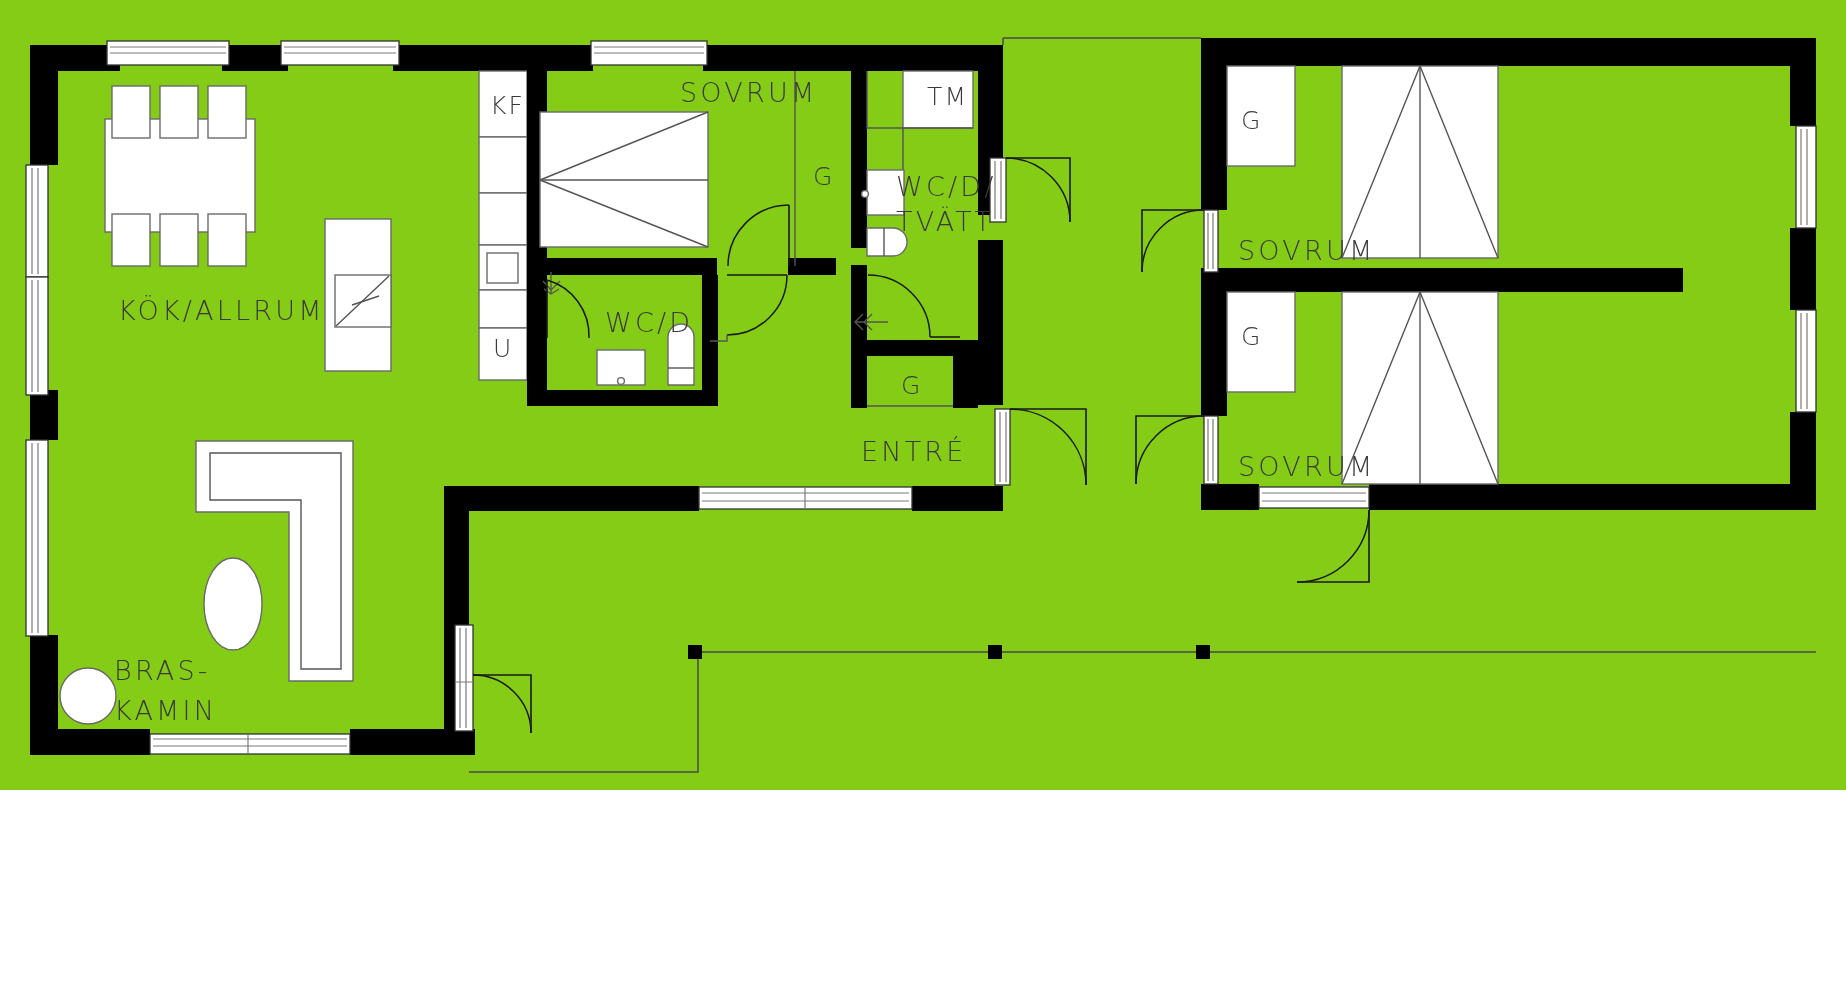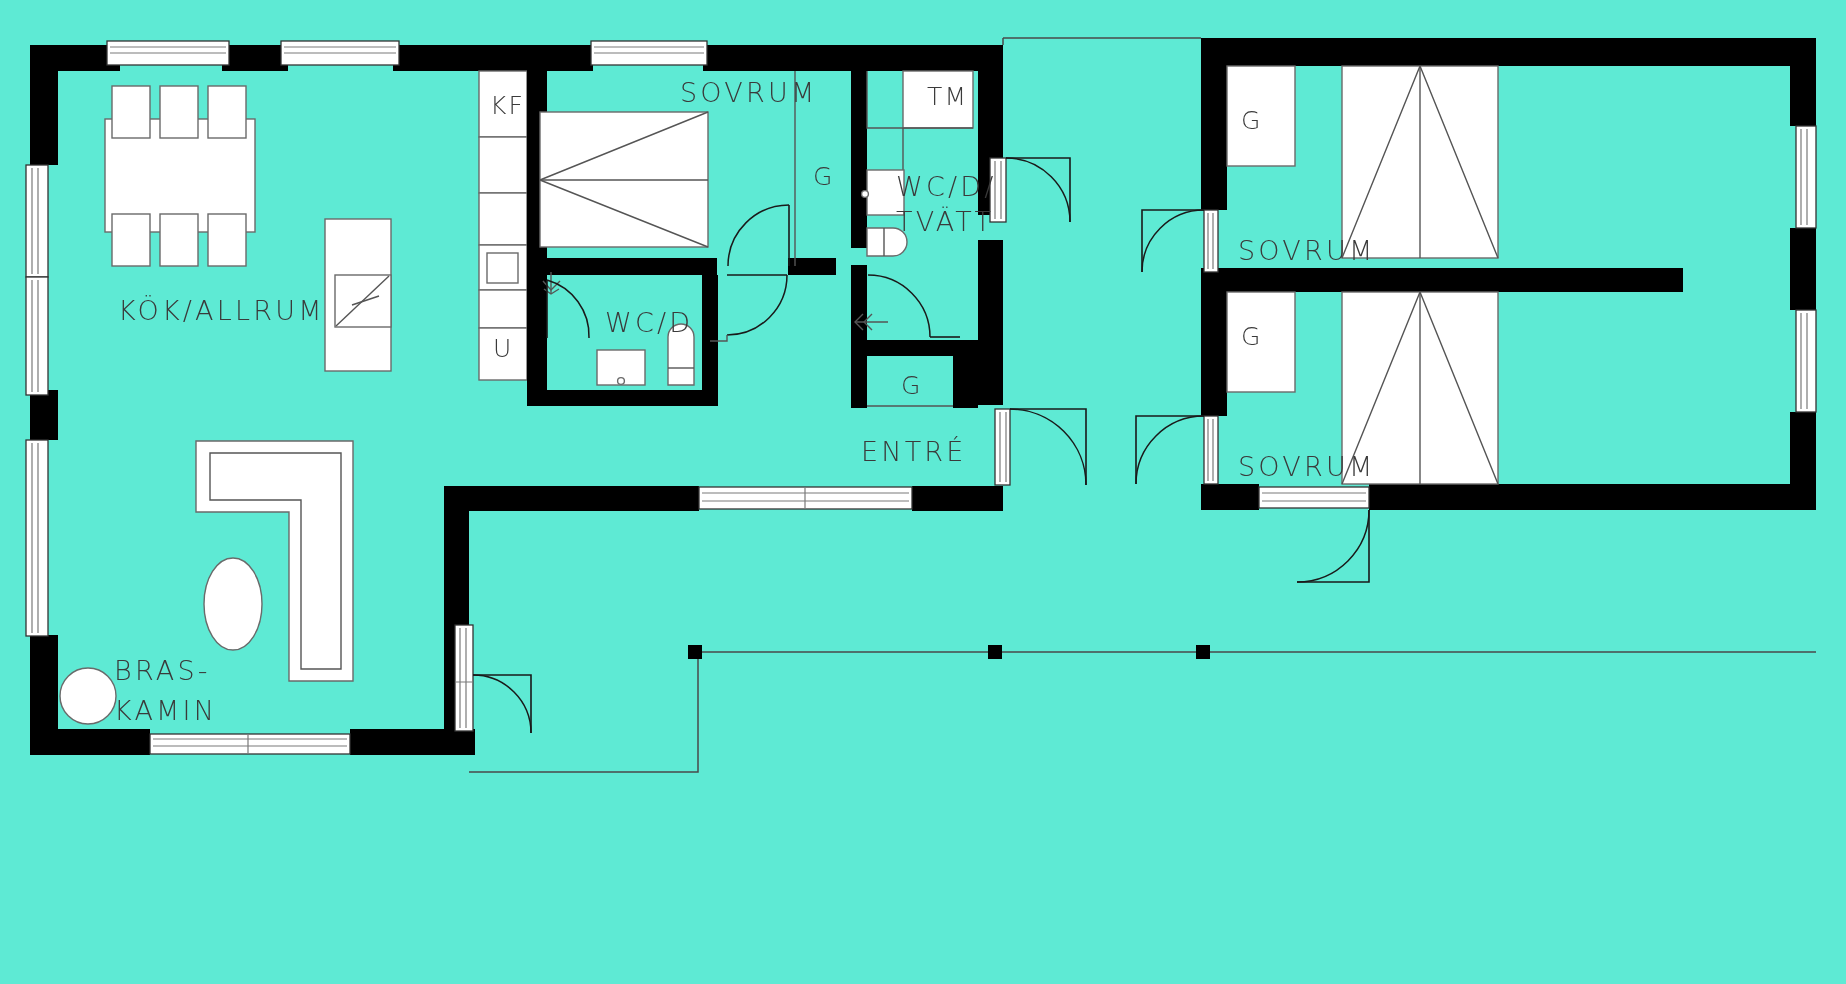--- a/index.html
+++ b/index.html
@@ -9,22 +9,22 @@
   }
   body {
     width: 1846px;
     height: 984px;
     font-family: "DejaVu Sans", sans-serif;
     overflow: hidden;
   }
   #plan-root {
     position: relative;
     width: 1846px;
-    height: 984px;
-    background: #5eead4;
+    height: 790px;
+    background: #84cc16;
   }
   svg.floorplan {
     display: block;
     width: 1846px;
     height: 984px;
   }
   .wall { fill: #000000; }
   .thin { fill: none; stroke: #1a1a1a; stroke-width: 1.6; }
   .thin-lite { fill: none; stroke: #555555; stroke-width: 1.4; }
   .furn-lite { fill: #ffffff; stroke: #6a6a6a; stroke-width: 1.4; }

